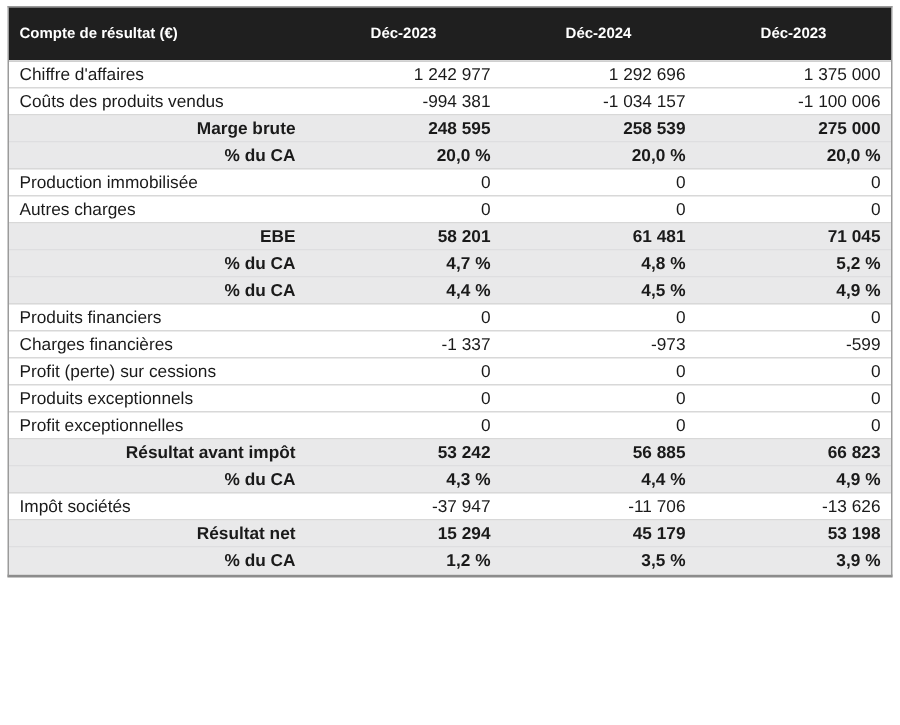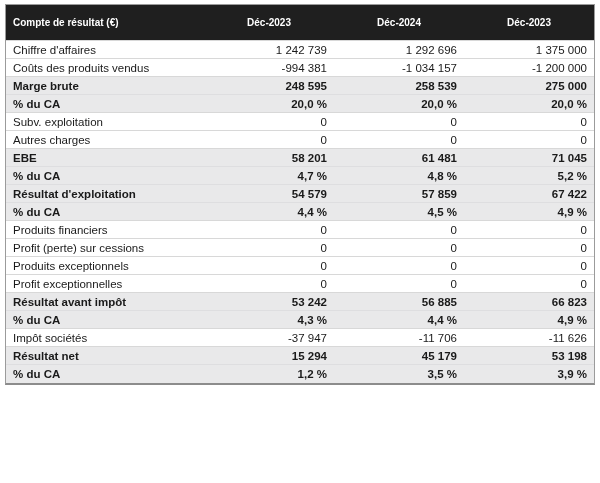--- a/index.html
+++ b/index.html
@@ -31,21 +31,21 @@
   thead th.label-col{text-align:left;}
   thead th.num{text-align:center;}
   tbody th,tbody td{
     height:18px;padding:0 7px;white-space:nowrap;
     border-top:1px solid var(--separator);
     font-weight:normal;background:var(--row-bg);
   }
   tbody th{text-align:left;}
   tbody td{text-align:right;}
   tbody tr.emphasis th,tbody tr.emphasis td{
-    background:var(--emphasis-bg);font-weight:bold;
+    background:var(--emphasis-bg);font-weight:bold;text-align:right;
   }
   tbody tr.emphasis + tr.emphasis th,
   tbody tr.emphasis + tr.emphasis td{
     border-top-color:#dedee0;
   }
 </style>
 </head>
 <body>
 
 <div class="table-wrap">
@@ -60,44 +60,44 @@
       <tr>
         <th class="label-col">Compte de résultat (€)</th>
         <th class="num">Déc-2023</th>
         <th class="num">Déc-2024</th>
         <th class="num">Déc-2023</th>
       </tr>
     </thead>
     <tbody>
         <tr>
           <th>Chiffre d'affaires</th>
-          <td>1 242 739</td>
+          <td>1 242 977</td>
           <td>1 292 696</td>
           <td>1 375 000</td>
         </tr>
         <tr>
           <th>Coûts des produits vendus</th>
           <td>-994 381</td>
           <td>-1 034 157</td>
-          <td>-1 200 000</td>
+          <td>-1 100 006</td>
         </tr>
         <tr class="emphasis">
           <th>Marge brute</th>
           <td>248 595</td>
           <td>258 539</td>
           <td>275 000</td>
         </tr>
         <tr class="emphasis">
           <th>% du CA</th>
           <td>20,0 %</td>
           <td>20,0 %</td>
           <td>20,0 %</td>
         </tr>
         <tr>
-          <th>Subv. exploitation</th>
+          <th>Production immobilisée</th>
           <td>0</td>
           <td>0</td>
           <td>0</td>
         </tr>
         <tr>
           <th>Autres charges</th>
           <td>0</td>
           <td>0</td>
           <td>0</td>
         </tr>
@@ -107,36 +107,36 @@
           <td>61 481</td>
           <td>71 045</td>
         </tr>
         <tr class="emphasis">
           <th>% du CA</th>
           <td>4,7 %</td>
           <td>4,8 %</td>
           <td>5,2 %</td>
         </tr>
         <tr class="emphasis">
-          <th>Résultat d'exploitation</th>
-          <td>54 579</td>
-          <td>57 859</td>
-          <td>67 422</td>
-        </tr>
-        <tr class="emphasis">
           <th>% du CA</th>
           <td>4,4 %</td>
           <td>4,5 %</td>
           <td>4,9 %</td>
         </tr>
         <tr>
           <th>Produits financiers</th>
           <td>0</td>
           <td>0</td>
           <td>0</td>
+        </tr>
+        <tr>
+          <th>Charges financières</th>
+          <td>-1 337</td>
+          <td>-973</td>
+          <td>-599</td>
         </tr>
         <tr>
           <th>Profit (perte) sur cessions</th>
           <td>0</td>
           <td>0</td>
           <td>0</td>
         </tr>
         <tr>
           <th>Produits exceptionnels</th>
           <td>0</td>
@@ -158,21 +158,21 @@
         <tr class="emphasis">
           <th>% du CA</th>
           <td>4,3 %</td>
           <td>4,4 %</td>
           <td>4,9 %</td>
         </tr>
         <tr>
           <th>Impôt sociétés</th>
           <td>-37 947</td>
           <td>-11 706</td>
-          <td>-11 626</td>
+          <td>-13 626</td>
         </tr>
         <tr class="emphasis">
           <th>Résultat net</th>
           <td>15 294</td>
           <td>45 179</td>
           <td>53 198</td>
         </tr>
         <tr class="emphasis">
           <th>% du CA</th>
           <td>1,2 %</td>

